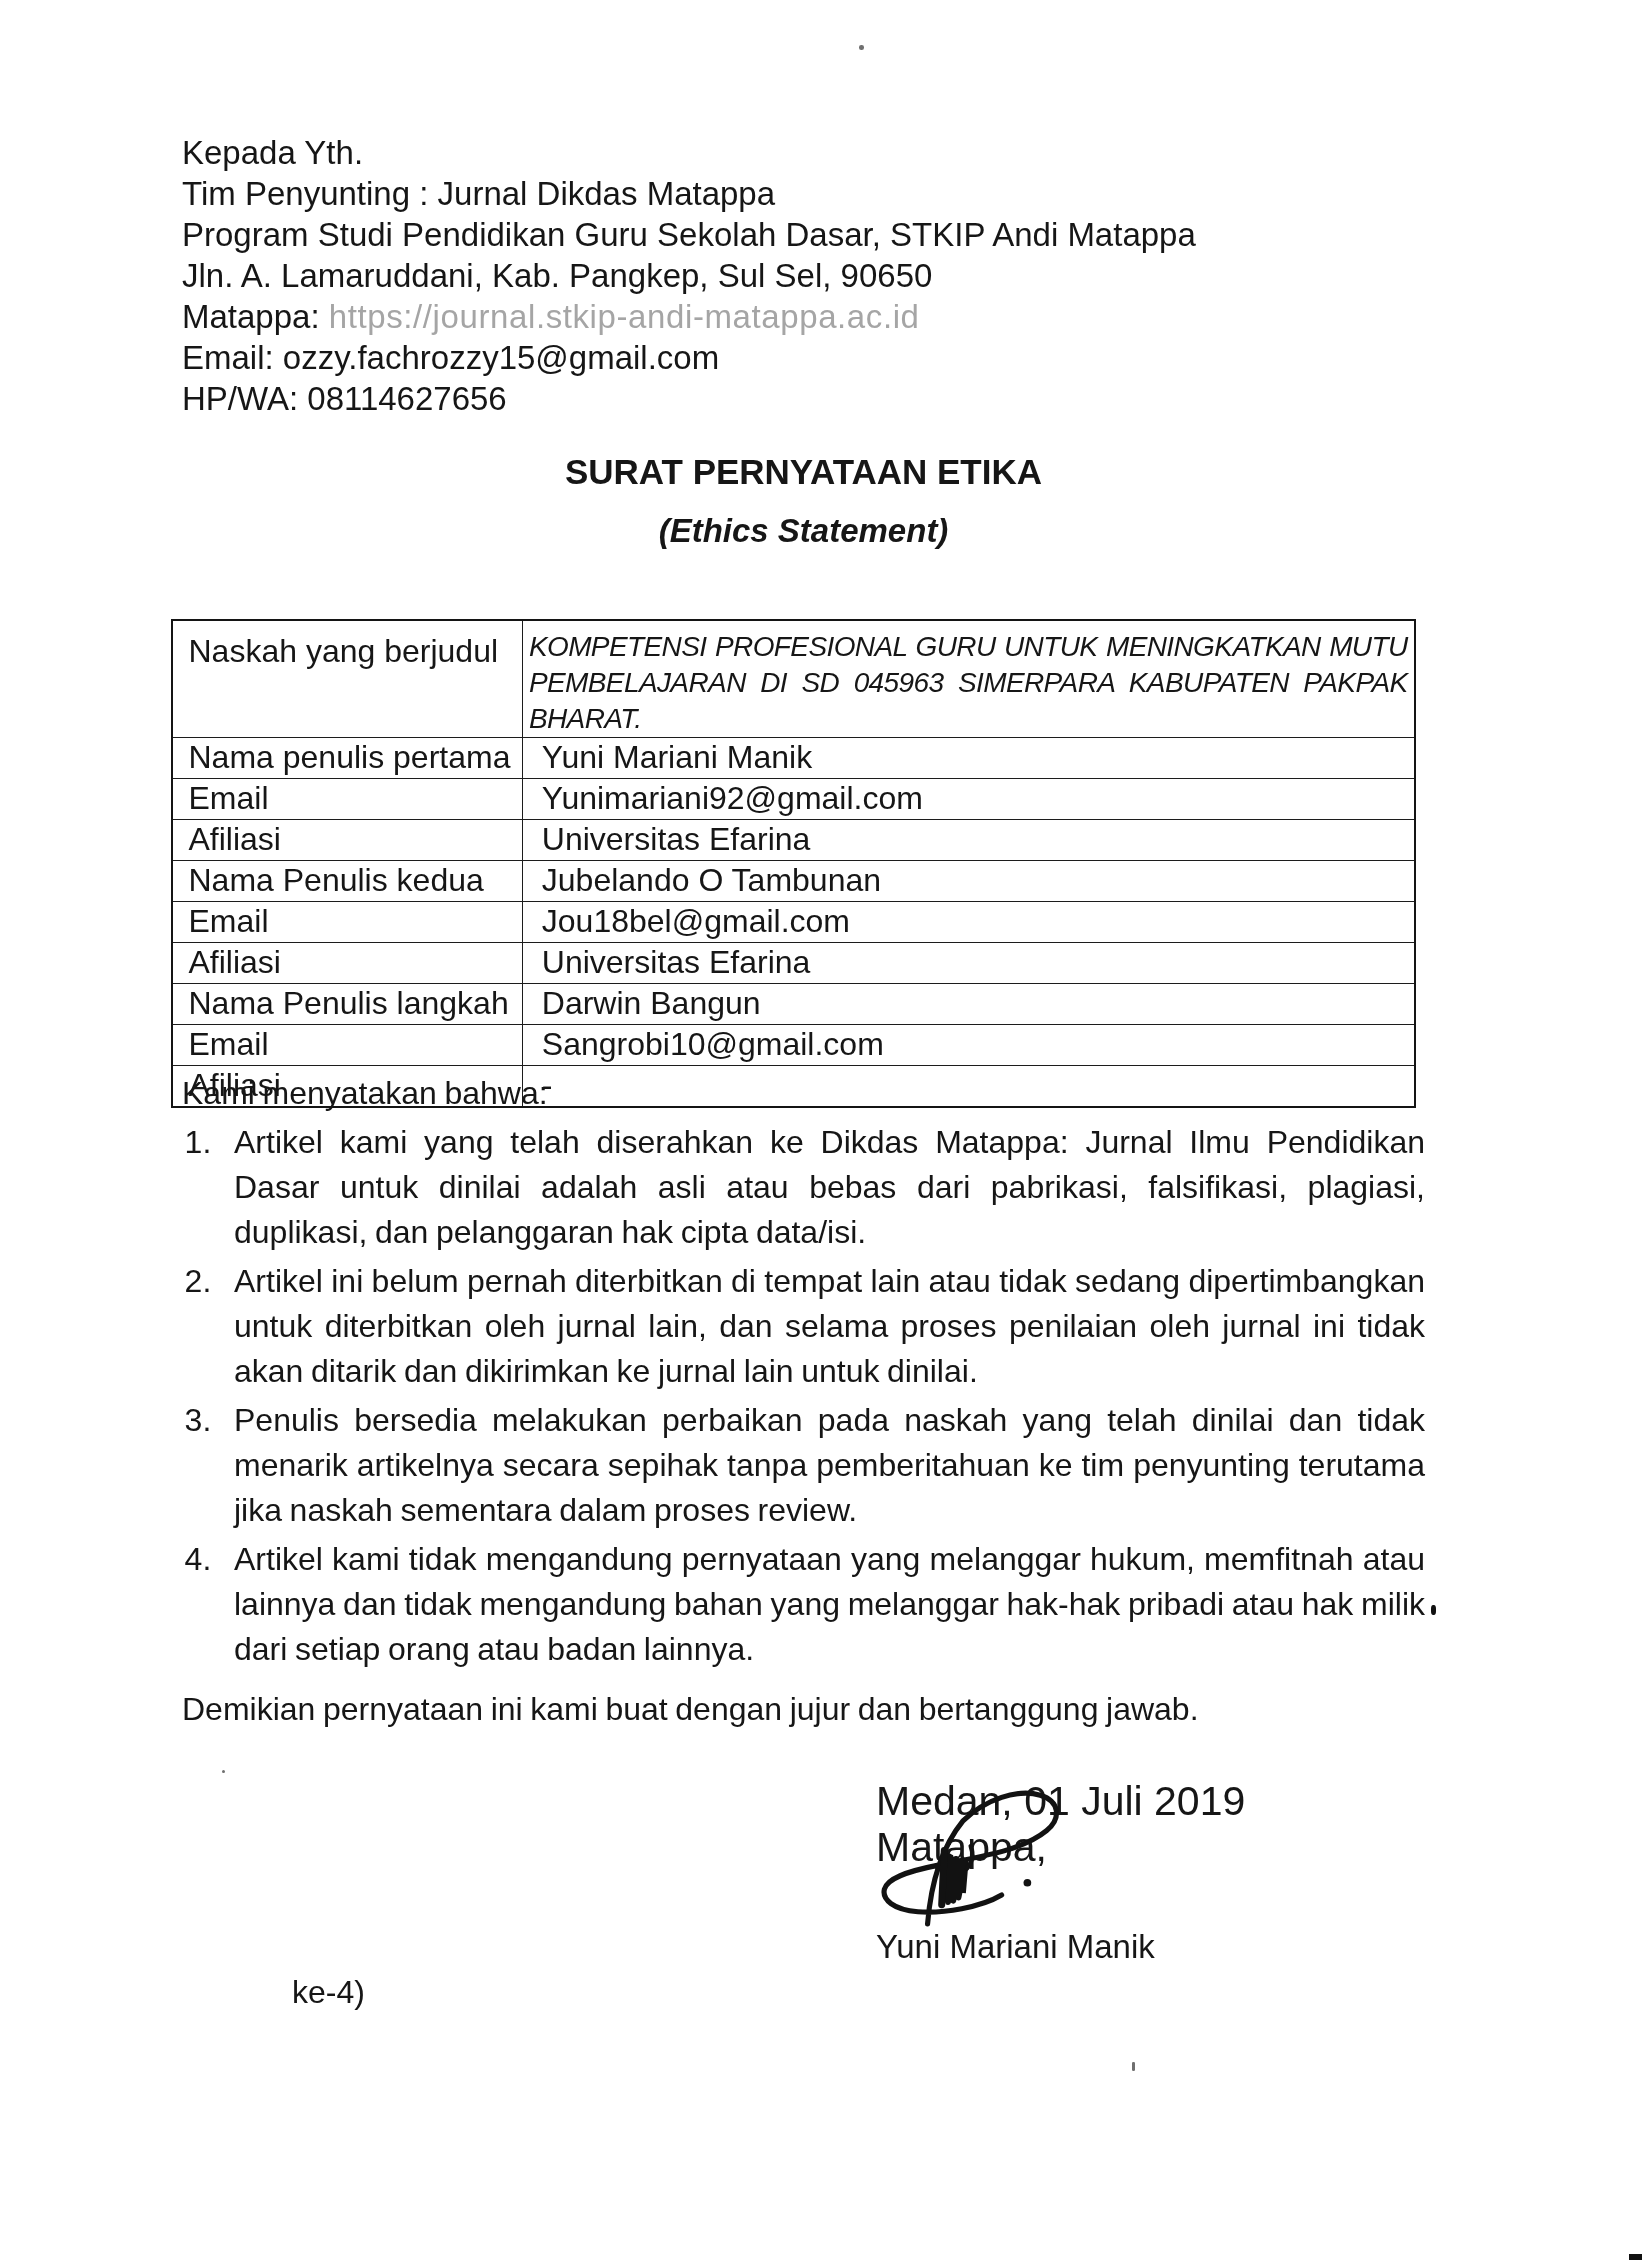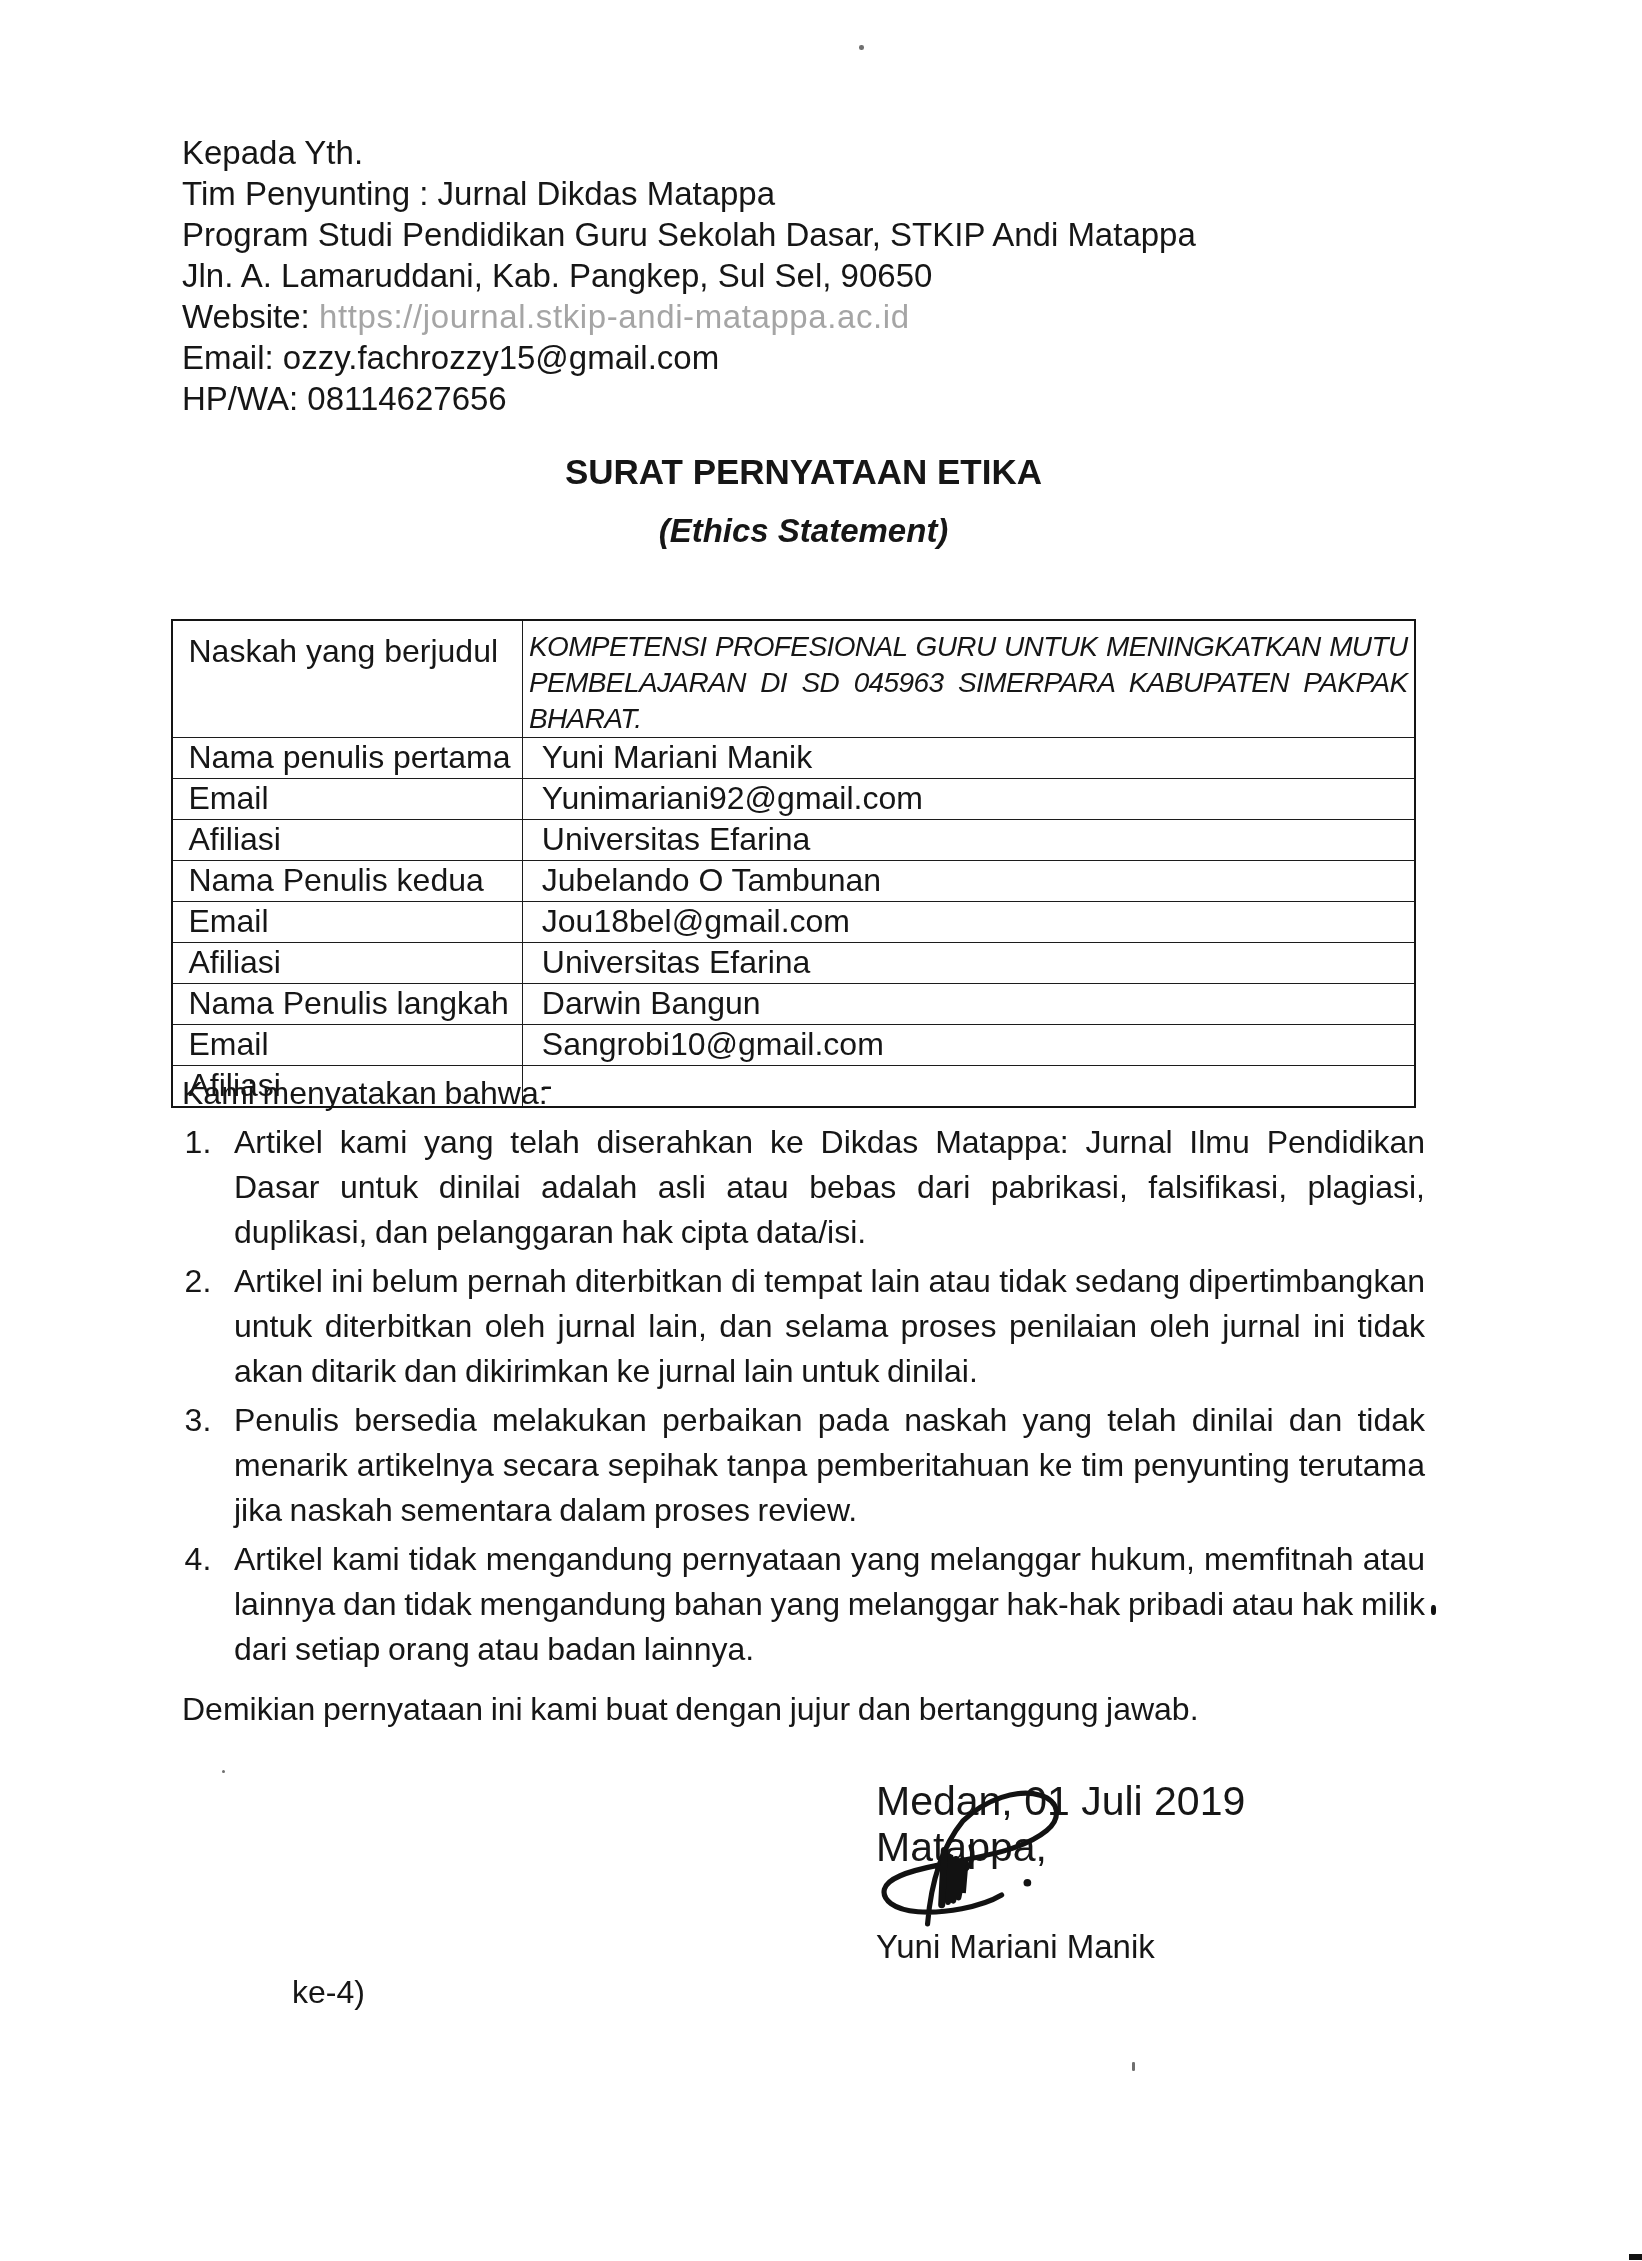--- a/index.html
+++ b/index.html
@@ -86,21 +86,21 @@
 </head>
 <body>
 
 <div class="page">
 
   <div class="header-block">
     <p class="hline">Kepada Yth.</p>
     <p class="hline">Tim Penyunting : Jurnal Dikdas Matappa</p>
     <p class="hline">Program Studi Pendidikan Guru Sekolah Dasar, STKIP Andi Matappa</p>
     <p class="hline">Jln. A. Lamaruddani, Kab. Pangkep, Sul Sel, 90650</p>
-    <p class="hline"><span>Website:</span> <span class="url-faint">https://journal.stkip-andi-matappa.ac.id</span></p>
+    <p class="hline"><span>Matappa:</span> <span class="url-faint">https://journal.stkip-andi-matappa.ac.id</span></p>
     <p class="hline">Email: ozzy.fachrozzy15@gmail.com</p>
     <p class="hline">HP/WA: 08114627656</p>
   </div>
 
   <div class="title-block">
     <p class="title-main">SURAT PERNYATAAN ETIKA</p>
     <p class="title-sub">(Ethics Statement)</p>
   </div>
 
   <table class="meta-table">

